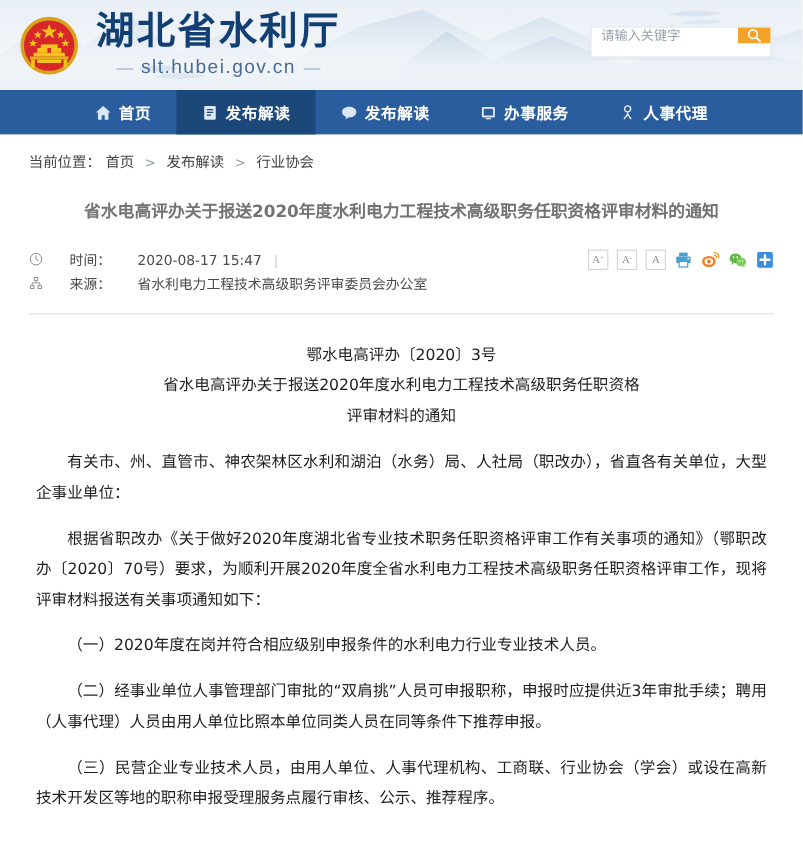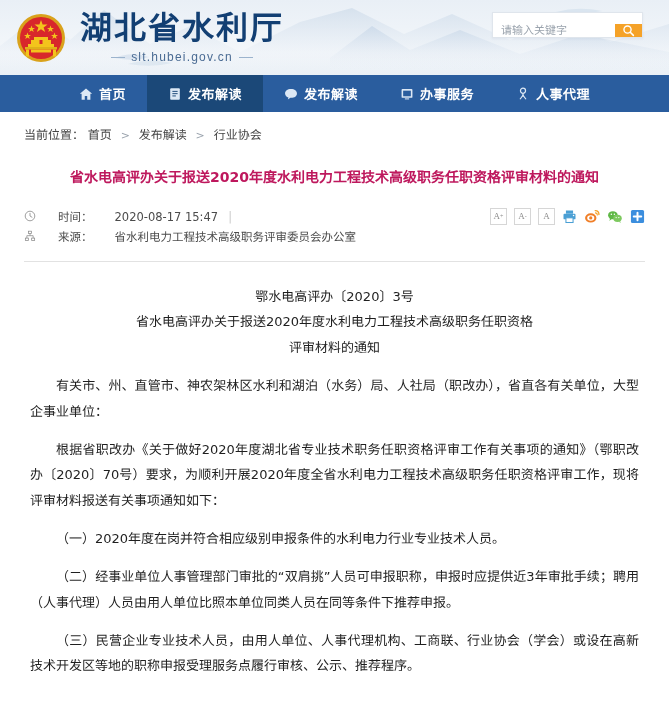--- a/index.html
+++ b/index.html
@@ -52,41 +52,41 @@
   .logo-title {
     font-family: "DejaVu Sans", "Liberation Sans", sans-serif;
     font-size: 32px;
     font-weight: bold;
     color: #123f73;
     letter-spacing: 2px;
     line-height: 1.1;
   }
   .logo-domain {
     margin-top: 4px;
-    font-size: 12px;
+    font-size: 16px;
     color: #4a6b93;
     letter-spacing: 1.2px;
     display: flex;
     align-items: center;
     gap: 6px;
     justify-content: center;
   }
   .logo-domain .dash {
     display: inline-block;
     width: 14px;
     height: 1px;
     background: #9bb3cd;
   }
 
   .search-wrap {
     position: absolute;
     right: 26px;
-    top: 12px;
-    display: flex;
-    align-items: flex-end;
+    top: 22px;
+    display: flex;
+    align-items: flex-start;
     height: 24px;
     background: #ffffff;
     border: 1px solid #dfe5ec;
     box-shadow: 0 1px 2px rgba(100,120,150,.08);
   }
   .search-input {
     border: 0;
     outline: none;
     width: 106px;
     padding: 0 8px;
@@ -148,21 +148,21 @@
   .breadcrumb .sep { color: #9aa3ad; margin: 0 5px; font-size: 11px; }
 
   
   .article {
     padding: 0 24px;
   }
   .article-title {
     text-align: center;
     font-size: 14px;
     font-weight: bold;
-    color: #be185d;
+    color: #737373;
     line-height: 1.6;
     font-family: "DejaVu Sans", "Liberation Sans", sans-serif;
     padding: 5px 10px 0;
   }
   .meta-bar {
     margin-top: 18px;
     display: flex;
     align-items: flex-start;
     justify-content: space-between;
     font-size: 11.5px;

